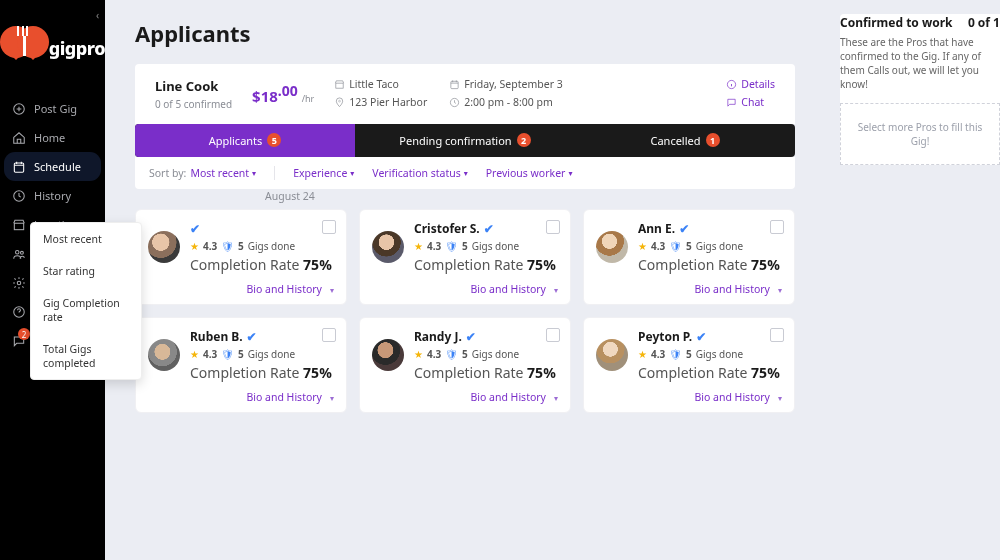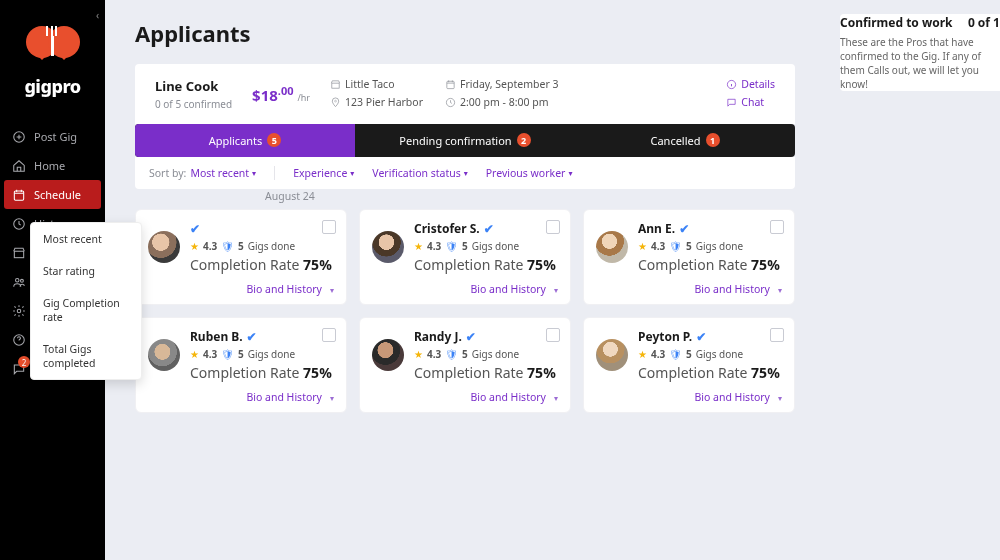--- a/index.html
+++ b/index.html
@@ -1,40 +1,40 @@
 <!DOCTYPE html>
 <html><head>
 <meta charset="utf-8">
 <style>
   *{box-sizing:border-box;margin:0;padding:0;font-family:system-ui,-apple-system,sans-serif}
   body{background:#ebedf3;width:1000px;height:560px;overflow:hidden;position:relative;font-size:12px}
   .sidebar{position:absolute;left:0;top:0;width:105px;height:560px;background:#000;color:#a8a9ae}
   .collapse{position:absolute;top:8px;right:6px;color:#888;font-size:10px}
-  .logo{display:flex;flex-direction:column;align-items:center;padding:22px 0 18px}
+  .logo{display:flex;flex-direction:row;align-items:center;padding:22px 0 18px}
   .logo-balloons{position:relative;width:54px;height:48px}
   .balloon{position:absolute;width:32px;height:32px;border-radius:50%;background:#e84f2d;top:4px}
   .balloon.l{left:0}
   .balloon.r{right:0}
   .balloon::after{content:"";position:absolute;bottom:-8px;left:50%;transform:translateX(-50%);border:6px solid transparent;border-top-color:#e84f2d}
   .fork{position:absolute;left:50%;top:4px;transform:translateX(-50%);width:14px;height:30px;display:flex;flex-direction:column;align-items:center}
   .fork-tines{width:14px;height:10px;background:repeating-linear-gradient(90deg,#fff 0 2px,transparent 2px 4.6px)}
   .fork-handle{width:3px;height:20px;background:#fff}
   .logo-text{color:#fff;font-weight:800;font-size:18px;margin-top:4px;letter-spacing:-.5px}
   .nav{margin-top:6px}
   .nav-item{display:flex;align-items:center;gap:8px;padding:7px 12px;cursor:pointer;font-size:11px;position:relative}
-  .nav-item.active{background:#b91c1c;color:#fff;border-radius:3px;margin:0 4px;padding:7px 8px}
+  .nav-item.active{background:#0f172a;color:#fff;border-radius:11px;margin:0 4px;padding:7px 8px}
   .nav-item svg,.nav-item .ico{width:14px;height:14px;flex-shrink:0}
   .nav-badge{position:absolute;left:18px;top:2px;background:#e84f2d;color:#fff;border-radius:50%;width:12px;height:12px;font-size:8px;display:flex;align-items:center;justify-content:center}
   .main{position:absolute;left:105px;top:0;right:175px;height:420px;padding:18px 30px 0;overflow:hidden}
   .page-title{font-size:22px;font-weight:700;color:#1a1a1a;margin-bottom:16px}
   .gig-header{background:#fff;border-radius:4px 4px 0 0;padding:12px 20px;display:flex;align-items:center;gap:20px;font-size:10.5px;color:#555}
   .gig-role{font-weight:700;font-size:13px;color:#1a1a1a}
   .gig-sub{color:#8a8d95;font-size:10px;margin-top:2px}
   .gig-rate{font-size:15px;font-weight:700;color:#7a2ec9}
-  .gig-rate sup{font-size:11px}
+  .gig-rate sup{font-size:14px}
   .gig-rate .per{font-size:9px;color:#8a8d95;font-weight:400}
   .gig-cols{display:flex;gap:22px;align-items:center}
   .gig-line{display:flex;align-items:center;gap:4px;line-height:1.7}
   .gig-line svg{width:11px;height:11px;stroke:#8a8d95;fill:none}
   .gig-actions{margin-left:auto;font-size:10.5px}
   .gig-actions .lk{color:#7a2ec9;display:flex;align-items:center;gap:4px;line-height:1.7;cursor:pointer}
   .gig-actions svg{width:11px;height:11px;stroke:#7a2ec9;fill:none}
   .tabs-bar{display:flex;background:#1a1a1a;border-radius:4px;overflow:hidden}
   .tab{flex:1;text-align:center;padding:9px 0;color:#fff;font-size:11px;cursor:pointer;display:flex;align-items:center;justify-content:center;gap:5px}
   .tab.active{background:#7a2ec9}
@@ -344,13 +344,14 @@
     <div class="opt">Gig Completion rate</div>
     <div class="opt">Total Gigs completed</div>
   </div>
 
 <div class="right-panel">
   <div class="hd">
     <span>Confirmed to work</span>
     <span>0 of 1</span>
   </div>
   <div>These are the Pros that have confirmed to the Gig. If any of them Calls out, we will let you know!</div>
+  <div class="cta">Select more Pros to fill this Gig!</div>
 </div>
 
 </body></html>

